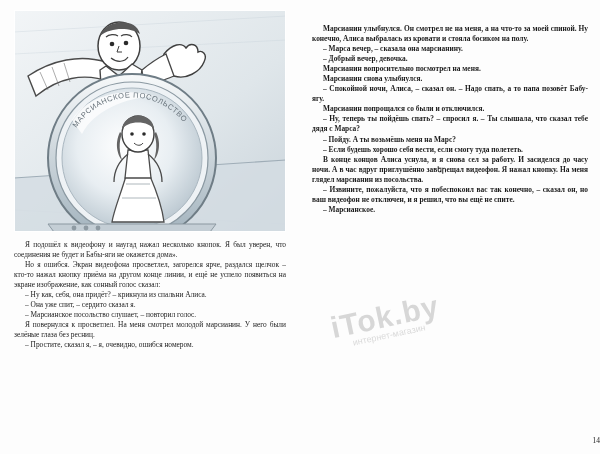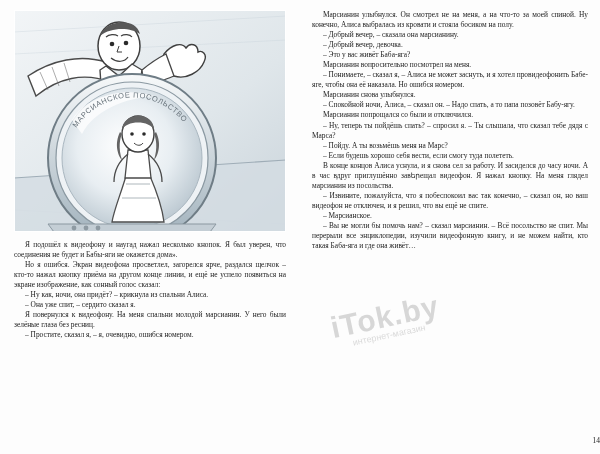--- a/index.html
+++ b/index.html
@@ -19,23 +19,24 @@
   .col-left {
     position: absolute;
     left: 14px;
     top: 10px;
     width: 272px;
     height: 420px;
   }
   .col-right {
     position: absolute;
     left: 312px;
-    top: 10px;
+    top: 24px;
     width: 276px;
     height: 420px;
+    font-weight: bold;
   }
   .illus {
     position: relative;
     width: 272px;
     height: 222px;
     margin-bottom: 8px;
     background: linear-gradient(160deg, #e9eef1 0%, #dde4e9 45%, #cfd8df 100%);
     overflow: hidden;
   }
   .illus svg { display: block; }
@@ -191,43 +192,41 @@
           <circle cx="72" cy="218" r="2.4" fill="#8e9aa2"></circle>
           <circle cx="84" cy="218" r="2.4" fill="#8e9aa2"></circle>
         </g>
 
         <rect x="0.5" y="0.5" width="271" height="221" fill="none" stroke="#ffffff" stroke-width="1"></rect>
       </svg>
     </div>
 
     <p class="t">Я подошёл к видеофону и наугад нажал несколько кнопок. Я был уверен, что соединения не будет и Бабы-яги не окажется дома».</p>
     <p class="t">Но я ошибся. Экран видеофона просветлел, загорелся ярче, раздался щелчок – кто-то нажал кнопку приёма на другом конце линии, и ещё не успело появиться на экране изображение, как сонный голос сказал:</p>
-    <p class="t">– Ну как, ночи, она придёт? – крикнула из спальни Алиса.</p>
+    <p class="t">– Ну как, себя, она придёт? – крикнула из спальни Алиса.</p>
     <p class="t">– Она уже спит, – сердито сказал я.</p>
-    <p class="t">Я повернулся к видеофону. На меня спальни молодой марсианин. У него были зелёные глаза без ресниц.</p>
+    <p class="t">– Марсианское посольство слушает, – повторил голос.</p>
+    <p class="t">Я повернулся к просветлел. На меня смотрел молодой марсианин. У него были зелёные глаза без ресниц.</p>
     <p class="t">– Простите, сказал я, – я, очевидно, ошибся номером.</p>
   </div>
 
   <div class="col-right">
     <p class="t">Марсианин улыбнулся. Он смотрел не на меня, а на что-то за моей спиной. Ну конечно, Алиса выбралась из кровати и стояла босиком на полу.</p>
-    <p class="t">– Добрый вечер, – сказала она марсианину.</p>
+    <p class="t">– Марса вечер, – сказала она марсианину.</p>
     <p class="t">– Добрый вечер, девочка.</p>
-    <p class="t">– Это у вас живёт Баба-яга?</p>
     <p class="t">Марсианин вопросительно посмотрел на меня.</p>
-    <p class="t">– Понимаете, – сказал я, – Алиса не может заснуть, и я хотел провидеофонить Бабе-яге, чтобы она её наказала. Но ошибся номером.</p>
     <p class="t">Марсианин снова улыбнулся.</p>
     <p class="t">– Спокойной ночи, Алиса, – сказал он. – Надо спать, а то папа позовёт Бабу-ягу.</p>
     <p class="t">Марсианин попрощался со были и отключился.</p>
     <p class="t">– Ну, теперь ты пойдёшь спать? – спросил я. – Ты слышала, что сказал тебе дядя с Марса?</p>
     <p class="t">– Пойду. А ты возьмёшь меня на Марс?</p>
     <p class="t">– Если будешь хорошо себя вести, если смогу туда полететь.</p>
     <p class="t">В конце концов Алиса уснула, и я снова сел за работу. И засиделся до часу ночи. А в час вдруг приглушённо завերещал видеофон. Я нажал кнопку. На меня глядел марсианин из посольства.</p>
     <p class="t">– Извините, пожалуйста, что я побеспокоил вас так конечно, – сказал он, но ваш видеофон не отключен, и я решил, что вы ещё не спите.</p>
     <p class="t">– Марсианское.</p>
-    <p class="t">– Вы не могли бы помочь нам? – сказал марсианин. – Всё посольство не спит. Мы перерыли все энциклопедии, изучили видеофонную книгу, и не можем найти, кто такая Баба-яга и где она живёт…</p>
     <p class="t"></p>
   </div>
 
   <div class="watermark">iTok.by</div>
   <div class="wm-small">интернет-магазин</div>
 
   <div class="pagenum">14</div>
 </div>
 
 </body></html>

